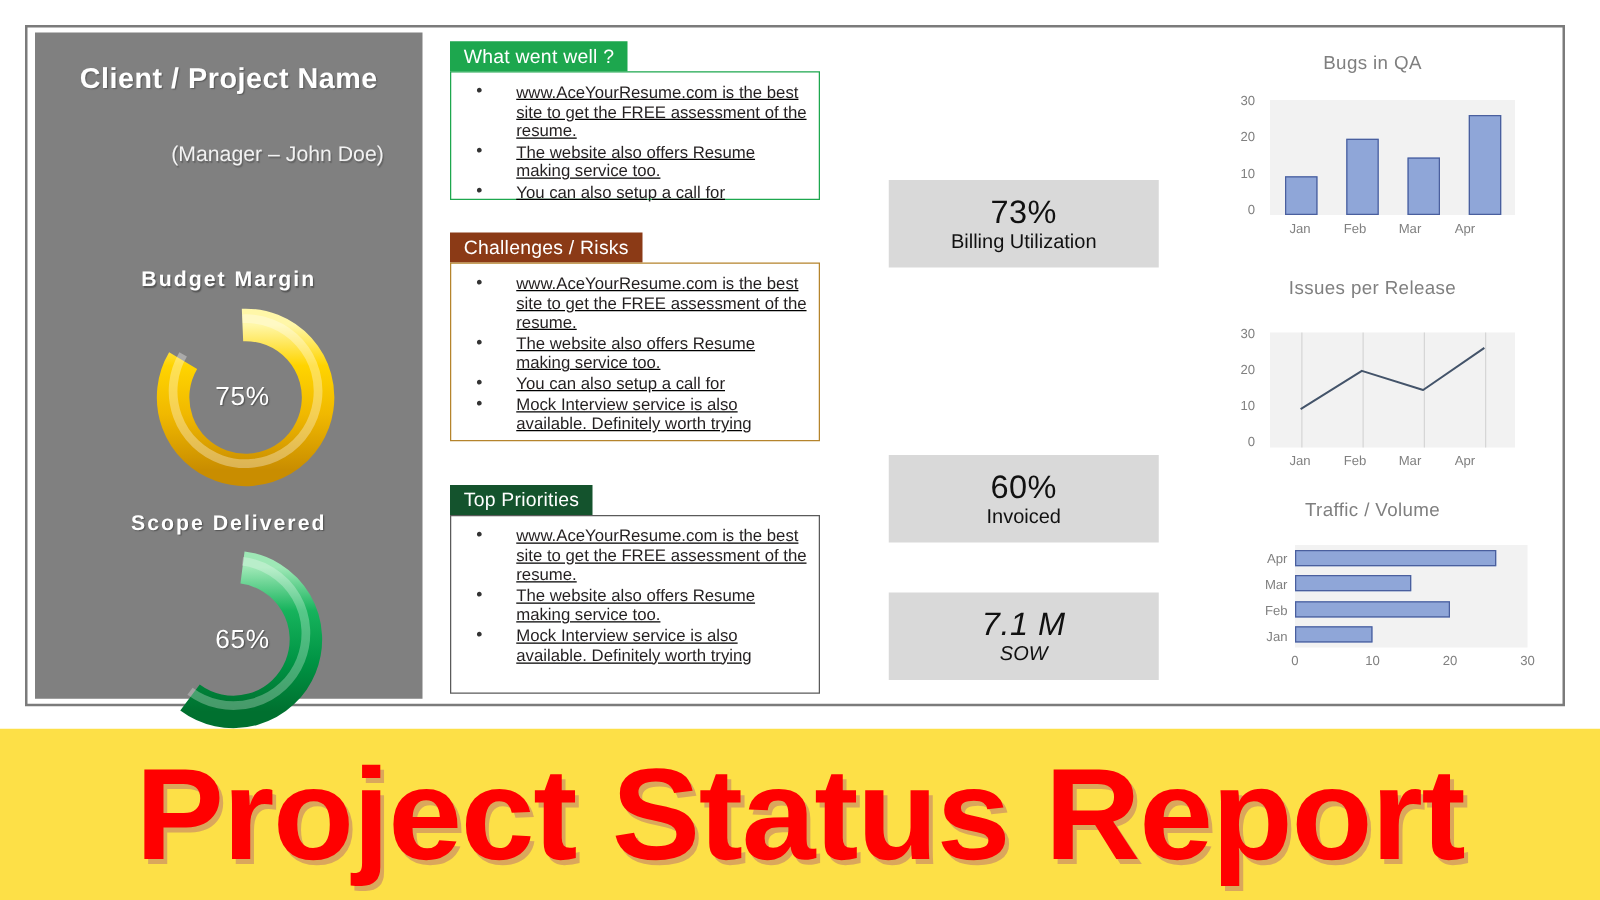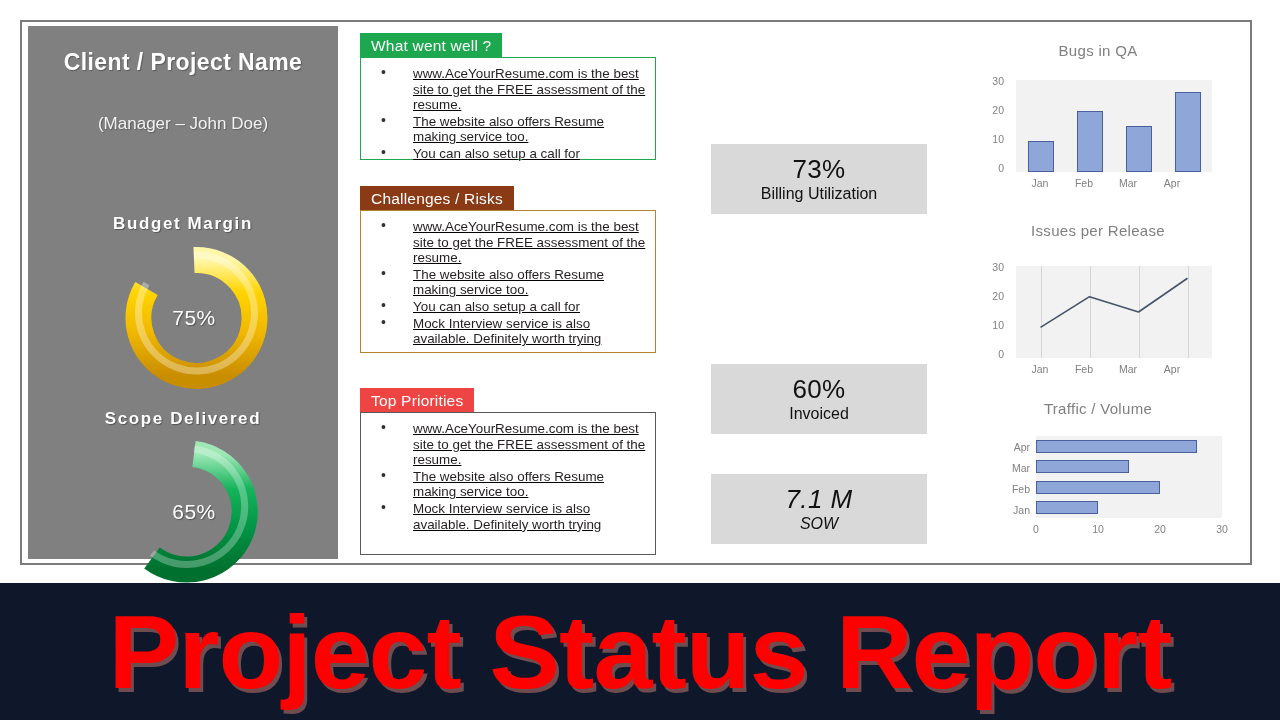--- a/index.html
+++ b/index.html
@@ -22,20 +22,21 @@
   }
   .proj-title{
     position:absolute;left:0;top:20px;width:310px;text-align:center;
     color:#ffffff;font-size:23px;font-weight:bold;line-height:32px;
     letter-spacing:.4px;text-shadow:1px 1px 1px rgba(0,0,0,.30);
   }
   .proj-mgr{
     position:absolute;left:0;top:88px;width:310px;text-align:center;
     color:#f2f2f2;font-size:17px;line-height:20px;
     text-shadow:1px 1px 1px rgba(0,0,0,.25);
+    padding-left:39px;
   }
   .gauge-label{
     position:absolute;width:310px;left:0;text-align:center;color:#ffffff;
     font-size:17px;font-weight:bold;letter-spacing:1.6px;
     text-shadow:1px 1px 1px rgba(0,0,0,.35);
   }
   .gauge-label.g1{top:188px;}
   .gauge-label.g2{top:383px;}
   .gauge{position:absolute;left:92px;width:148px;height:148px;}
   .gauge.g1{top:218px;}
@@ -89,21 +90,21 @@
   .tick{position:absolute;font-size:10.5px;color:#808080;white-space:nowrap;}
   .tick.y{text-align:right;}
   .tick.x{text-align:center;}
   .vbar{position:absolute;background:#8fa6d8;border:1px solid #4a5f9e;box-sizing:border-box;}
   .hbar{position:absolute;background:#8fa6d8;border:1px solid #4a5f9e;box-sizing:border-box;}
   .gridline{position:absolute;width:1px;background:#d6d6d6;}
 
   
   .banner{
     position:absolute;left:0;top:583px;width:1280px;height:137px;
-    background:#0f172a;overflow:hidden;
+    background:#fde047;overflow:hidden;
   }
   .banner-text{
     position:absolute;left:0;top:0;width:1280px;height:137px;
     display:flex;align-items:center;justify-content:center;
     font-size:104px;font-weight:bold;color:#ff0000;
     letter-spacing:-1px;line-height:110px;
     transform:scaleX(1.02);
     text-shadow:3px 4px 0 rgba(190,120,110,.55);
   }
 </style>
@@ -170,21 +171,21 @@
         <ul class="bullets">
           <li>www.AceYourResume.com is the best site to get the FREE assessment of the resume.</li>
           <li>The website also offers Resume making service too.</li>
           <li>You can also setup a call for</li>
           <li>Mock Interview service is also available. Definitely worth trying</li>
         </ul>
       </div>
     </div>
 
     <div class="panel" style="left:338px;top:366px;width:296px;">
-      <div class="panel-head" style="background:#ef4444;">Top Priorities</div>
+      <div class="panel-head" style="background:#14532d;">Top Priorities</div>
       <div class="panel-body" style="border:1px solid #5a5a5a;height:143px;">
         <ul class="bullets">
           <li>www.AceYourResume.com is the best site to get the FREE assessment of the resume.</li>
           <li>The website also offers Resume making service too.</li>
           <li>Mock Interview service is also available. Definitely worth trying</li>
         </ul>
       </div>
     </div>
 
     <div class="kpi" style="top:122px;">

